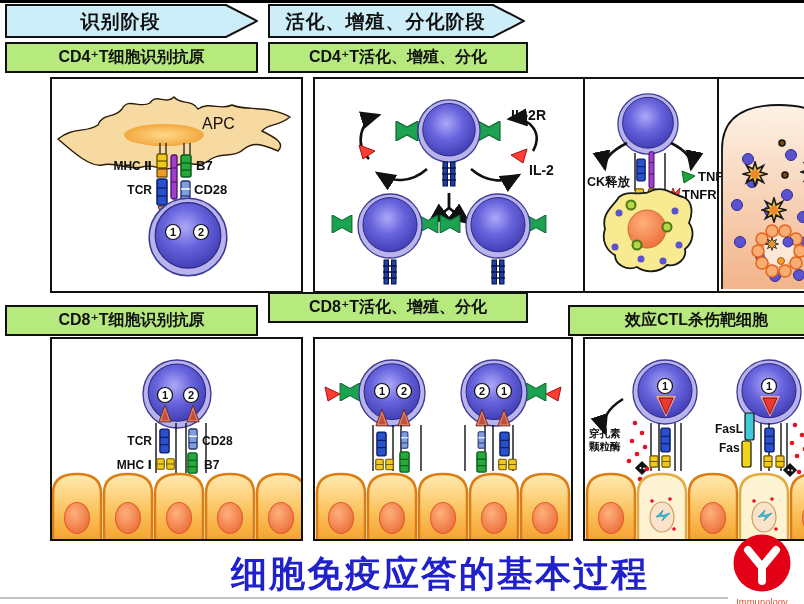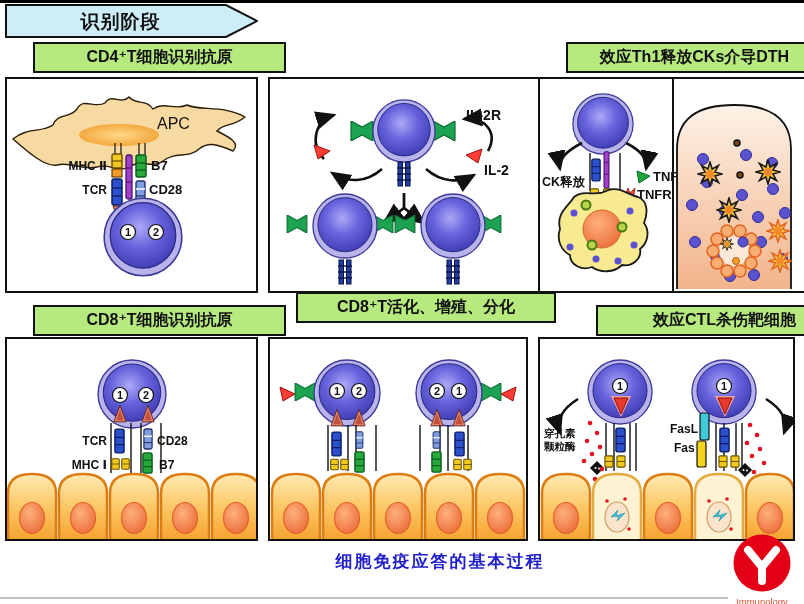--- a/index.html
+++ b/index.html
@@ -3,25 +3,25 @@
 <meta charset="utf-8">
 <style>
   html,body{margin:0;padding:0;background:#fff;}
   body{font-family:"Liberation Sans","DejaVu Sans",sans-serif;}
   .stage{position:relative;width:804px;height:604px;background:#fff;overflow:hidden;}
   .topline{position:absolute;left:0;top:0;width:804px;height:3px;background:#000;}
   .banner{position:absolute;top:4px;height:36px;}
   .banner svg{display:block;}
   .banner .banner-label{position:absolute;left:0;top:0;right:22px;bottom:0;display:flex;align-items:center;justify-content:center;font-size:19px;font-weight:bold;color:#111;letter-spacing:1px;}
   .banner.plain .banner-label{right:0;}
-  .gbar{position:absolute;height:31px;background:#b6e97e;border:2px solid #111;box-sizing:border-box;display:flex;align-items:center;justify-content:center;font-size:16px;font-weight:bold;color:#111;margin-left:28px;}
-  .panel{position:absolute;background:#fff;border:2px solid #111;box-sizing:border-box;}
+  .gbar{position:absolute;height:31px;background:#b6e97e;border:2px solid #111;box-sizing:border-box;display:flex;align-items:center;justify-content:center;font-size:16px;font-weight:bold;color:#111;}
+  .panel{position:absolute;background:#fff;border:2px solid #111;box-sizing:border-box;margin-left:45px;}
   .panel svg{display:block;}
   svg text{font-family:"Liberation Sans","DejaVu Sans",sans-serif;}
-  .title{position:absolute;left:200px;top:550px;width:480px;text-align:center;font-size:17px;font-weight:bold;color:#2121cc;letter-spacing:2px;}
+  .title{position:absolute;left:200px;top:550px;width:480px;text-align:center;font-size:36px;font-weight:bold;color:#2121cc;letter-spacing:2px;}
   .hairline{position:absolute;left:0;top:597px;width:728px;height:2px;background:#c2c2c2;}
   .logo{position:absolute;left:730px;top:532px;width:64px;text-align:center;}
   .logo-caption{font-size:9.5px;color:#e05030;margin-top:-2px;}
 </style>
 </head>
 <body>
 
 <div class="stage">
   <div class="topline"></div>
 
@@ -121,26 +121,32 @@
       </symbol>
     </defs>
   </svg>
 
   <div class="banner" style="left:5px;width:253px">
     <svg width="253" height="34" viewBox="0 0 253 34">
         <path d="M1,1 H221 L252,17 L221,33 H1 Z" fill="#cdeef8" stroke="#111" stroke-width="2"></path>
       </svg>
     <span class="banner-label">识别阶段</span>
   </div>
+  <div class="banner" style="left:268px;width:257px">
+    <svg width="257" height="34" viewBox="0 0 257 34">
+        <path d="M1,1 H225 L256,17 L225,33 H1 Z" fill="#cdeef8" stroke="#111" stroke-width="2"></path>
+      </svg>
+    <span class="banner-label">活化、增殖、分化阶段</span>
+  </div>
 
   <div class="gbar" style="left:5px;top:42px;width:253px">
       <span>CD4⁺T细胞识别抗原</span>
     </div>
-  <div class="gbar" style="left:538px;top:42px;width:257px">
-      <span>效应Th1释放CKs介导DTH</span>
+  <div class="gbar" style="left:268px;top:42px;width:260px">
+      <span>CD4⁺T活化、增殖、分化</span>
     </div>
 
   <div class="panel" style="left:5px;top:77px;width:253px;height:216px">
     <svg width="249" height="212" viewBox="0 0 249 212">
       <g>
         <path d="M6,60 C20,48 34,54 46,46 C50,34 62,40 70,30 C76,18 88,30 98,24 C104,14 114,26 122,18 C128,26 140,20 146,30 C158,22 168,32 180,26 C192,32 218,26 238,38 C226,48 216,44 210,52 C222,58 234,64 226,72 C212,66 202,62 192,70 C182,80 168,72 156,82 C146,90 134,80 122,88 C112,94 102,84 90,88 C76,92 64,82 50,86 C38,88 22,74 6,60 Z" fill="#f7d9a2" stroke="#2b1c08" stroke-width="1.4"></path>
         <ellipse cx="112" cy="56" rx="40" ry="11" fill="url(#apcNG)"></ellipse>
       </g>
       <text x="150" y="50" font-size="16" fill="#111">APC</text>
       <g stroke="#111" stroke-width="1.2">

